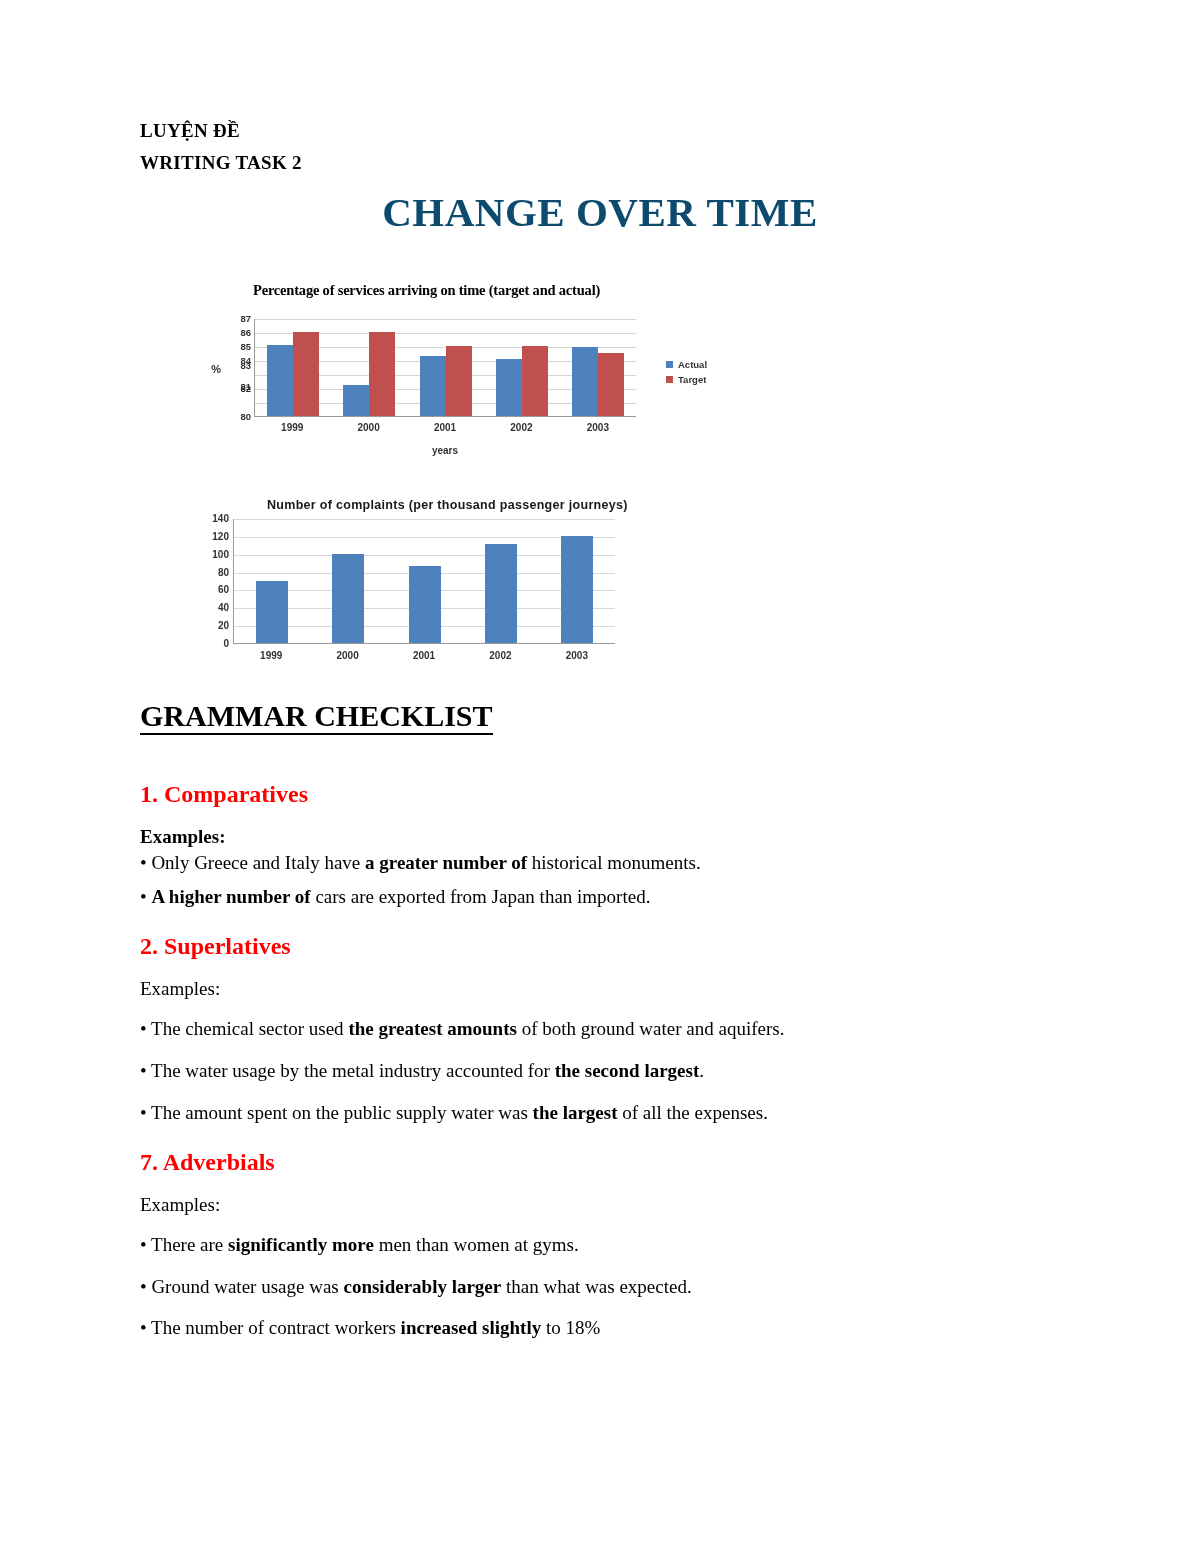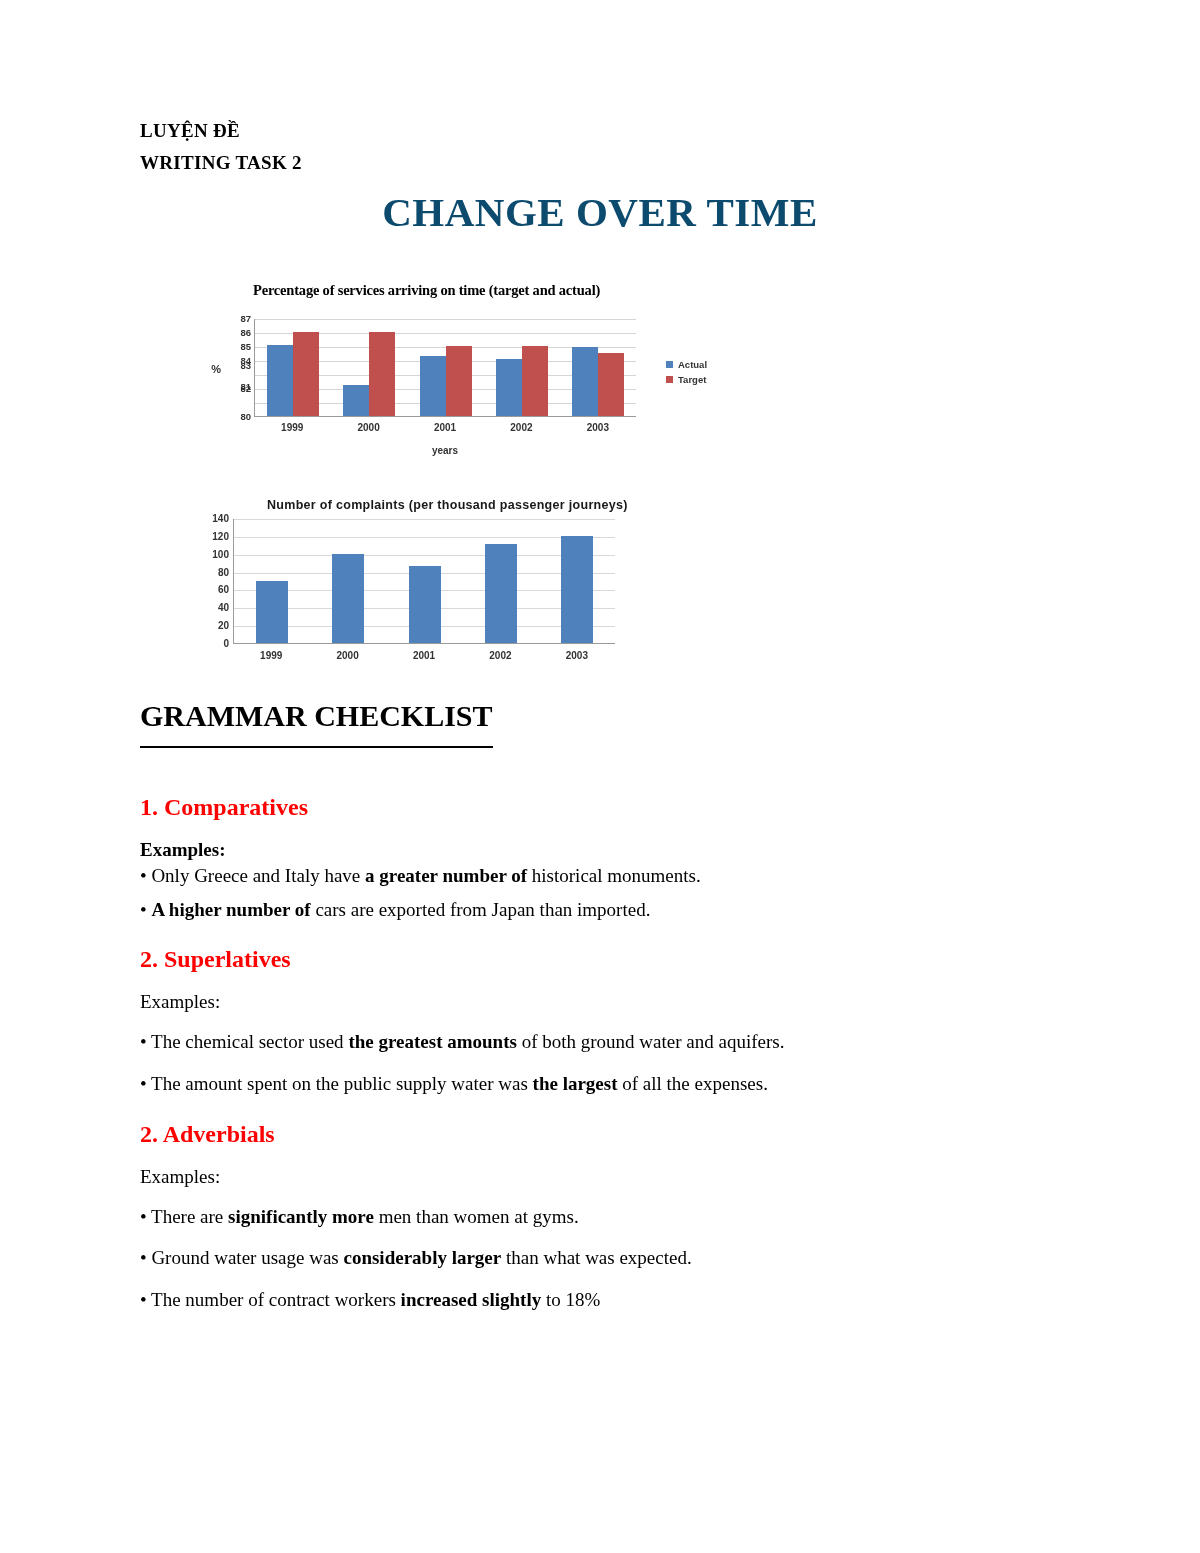--- a/index.html
+++ b/index.html
@@ -214,21 +214,21 @@
     color: #333;
   }
 
   
   .gc-title {
     font-size: 30px;
     font-weight: bold;
     margin: 38px 17px 22px 0;
     display: inline-block;
     border-bottom: 2px solid #000;
-    padding-bottom: 14px;
+    padding-bottom: 1px;
     line-height: 1.1;
   }
   .sec-head {
     font-size: 24px;
     font-weight: bold;
     color: #ff0000;
     margin: 24px 0 18px 0;
   }
   .ex-label-bold {
     font-size: 19px;
@@ -379,24 +379,25 @@
         <div>
           <div class="sec-head">1. Comparatives</div>
           <div class="ex-label-bold">Examples:</div>
           <p class="bullet tight">• Only Greece and Italy have <b>a greater number of</b> historical monuments.</p>
           <p class="bullet">• <b>A higher number of</b> cars are exported from Japan than imported.</p>
         </div>
         <div>
           <div class="sec-head">2. Superlatives</div>
           <div class="ex-label">Examples:</div>
           <p class="bullet">• The chemical sector used <b>the greatest amounts</b> of both ground water and aquifers.</p>
+          <p class="bullet">• The water usage by the metal industry accounted for <b>the second largest</b>.</p>
           <p class="bullet">• The amount spent on the public supply water was <b>the largest</b> of all the expenses.</p>
         </div>
         <div>
-          <div class="sec-head">2. Adverbials</div>
+          <div class="sec-head">7. Adverbials</div>
           <div class="ex-label">Examples:</div>
           <p class="bullet">• There are <b>significantly more</b> men than women at gyms.</p>
           <p class="bullet">• Ground water usage was <b>considerably larger</b> than what was expected.</p>
           <p class="bullet">• The number of contract workers <b>increased slightly</b> to 18%</p>
         </div>
       </div>
   </div>
 
 </div>
 

